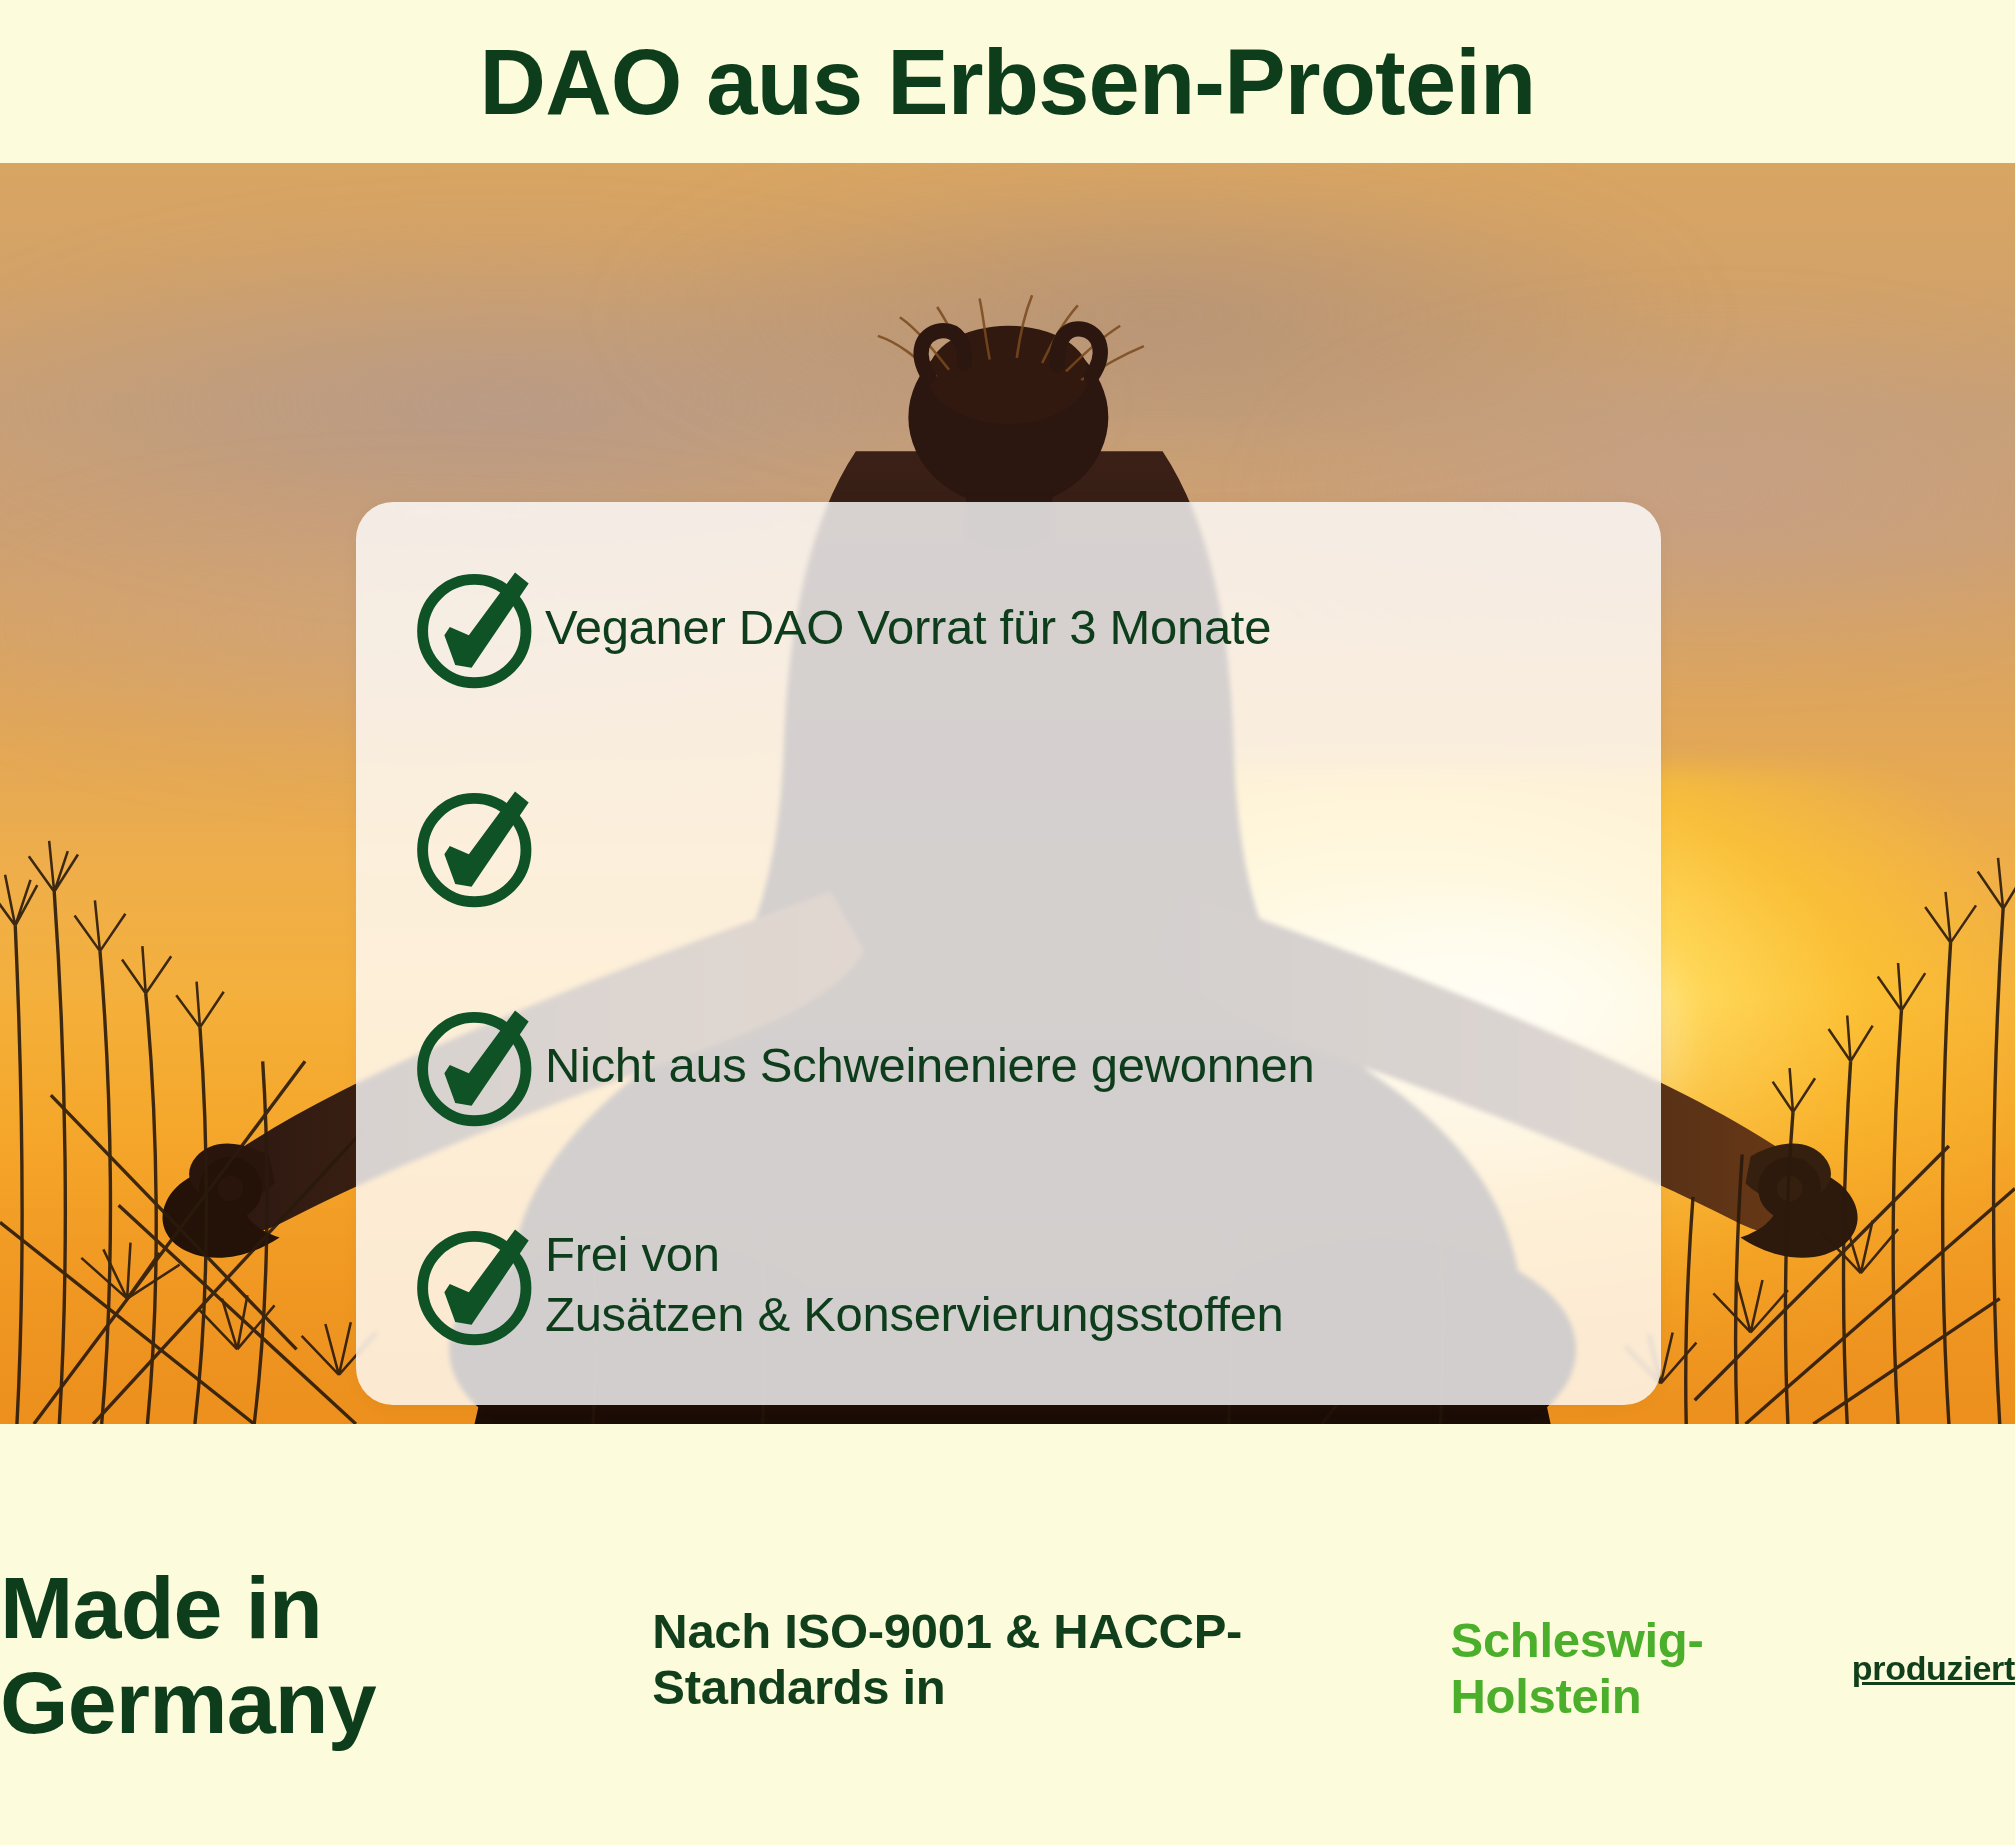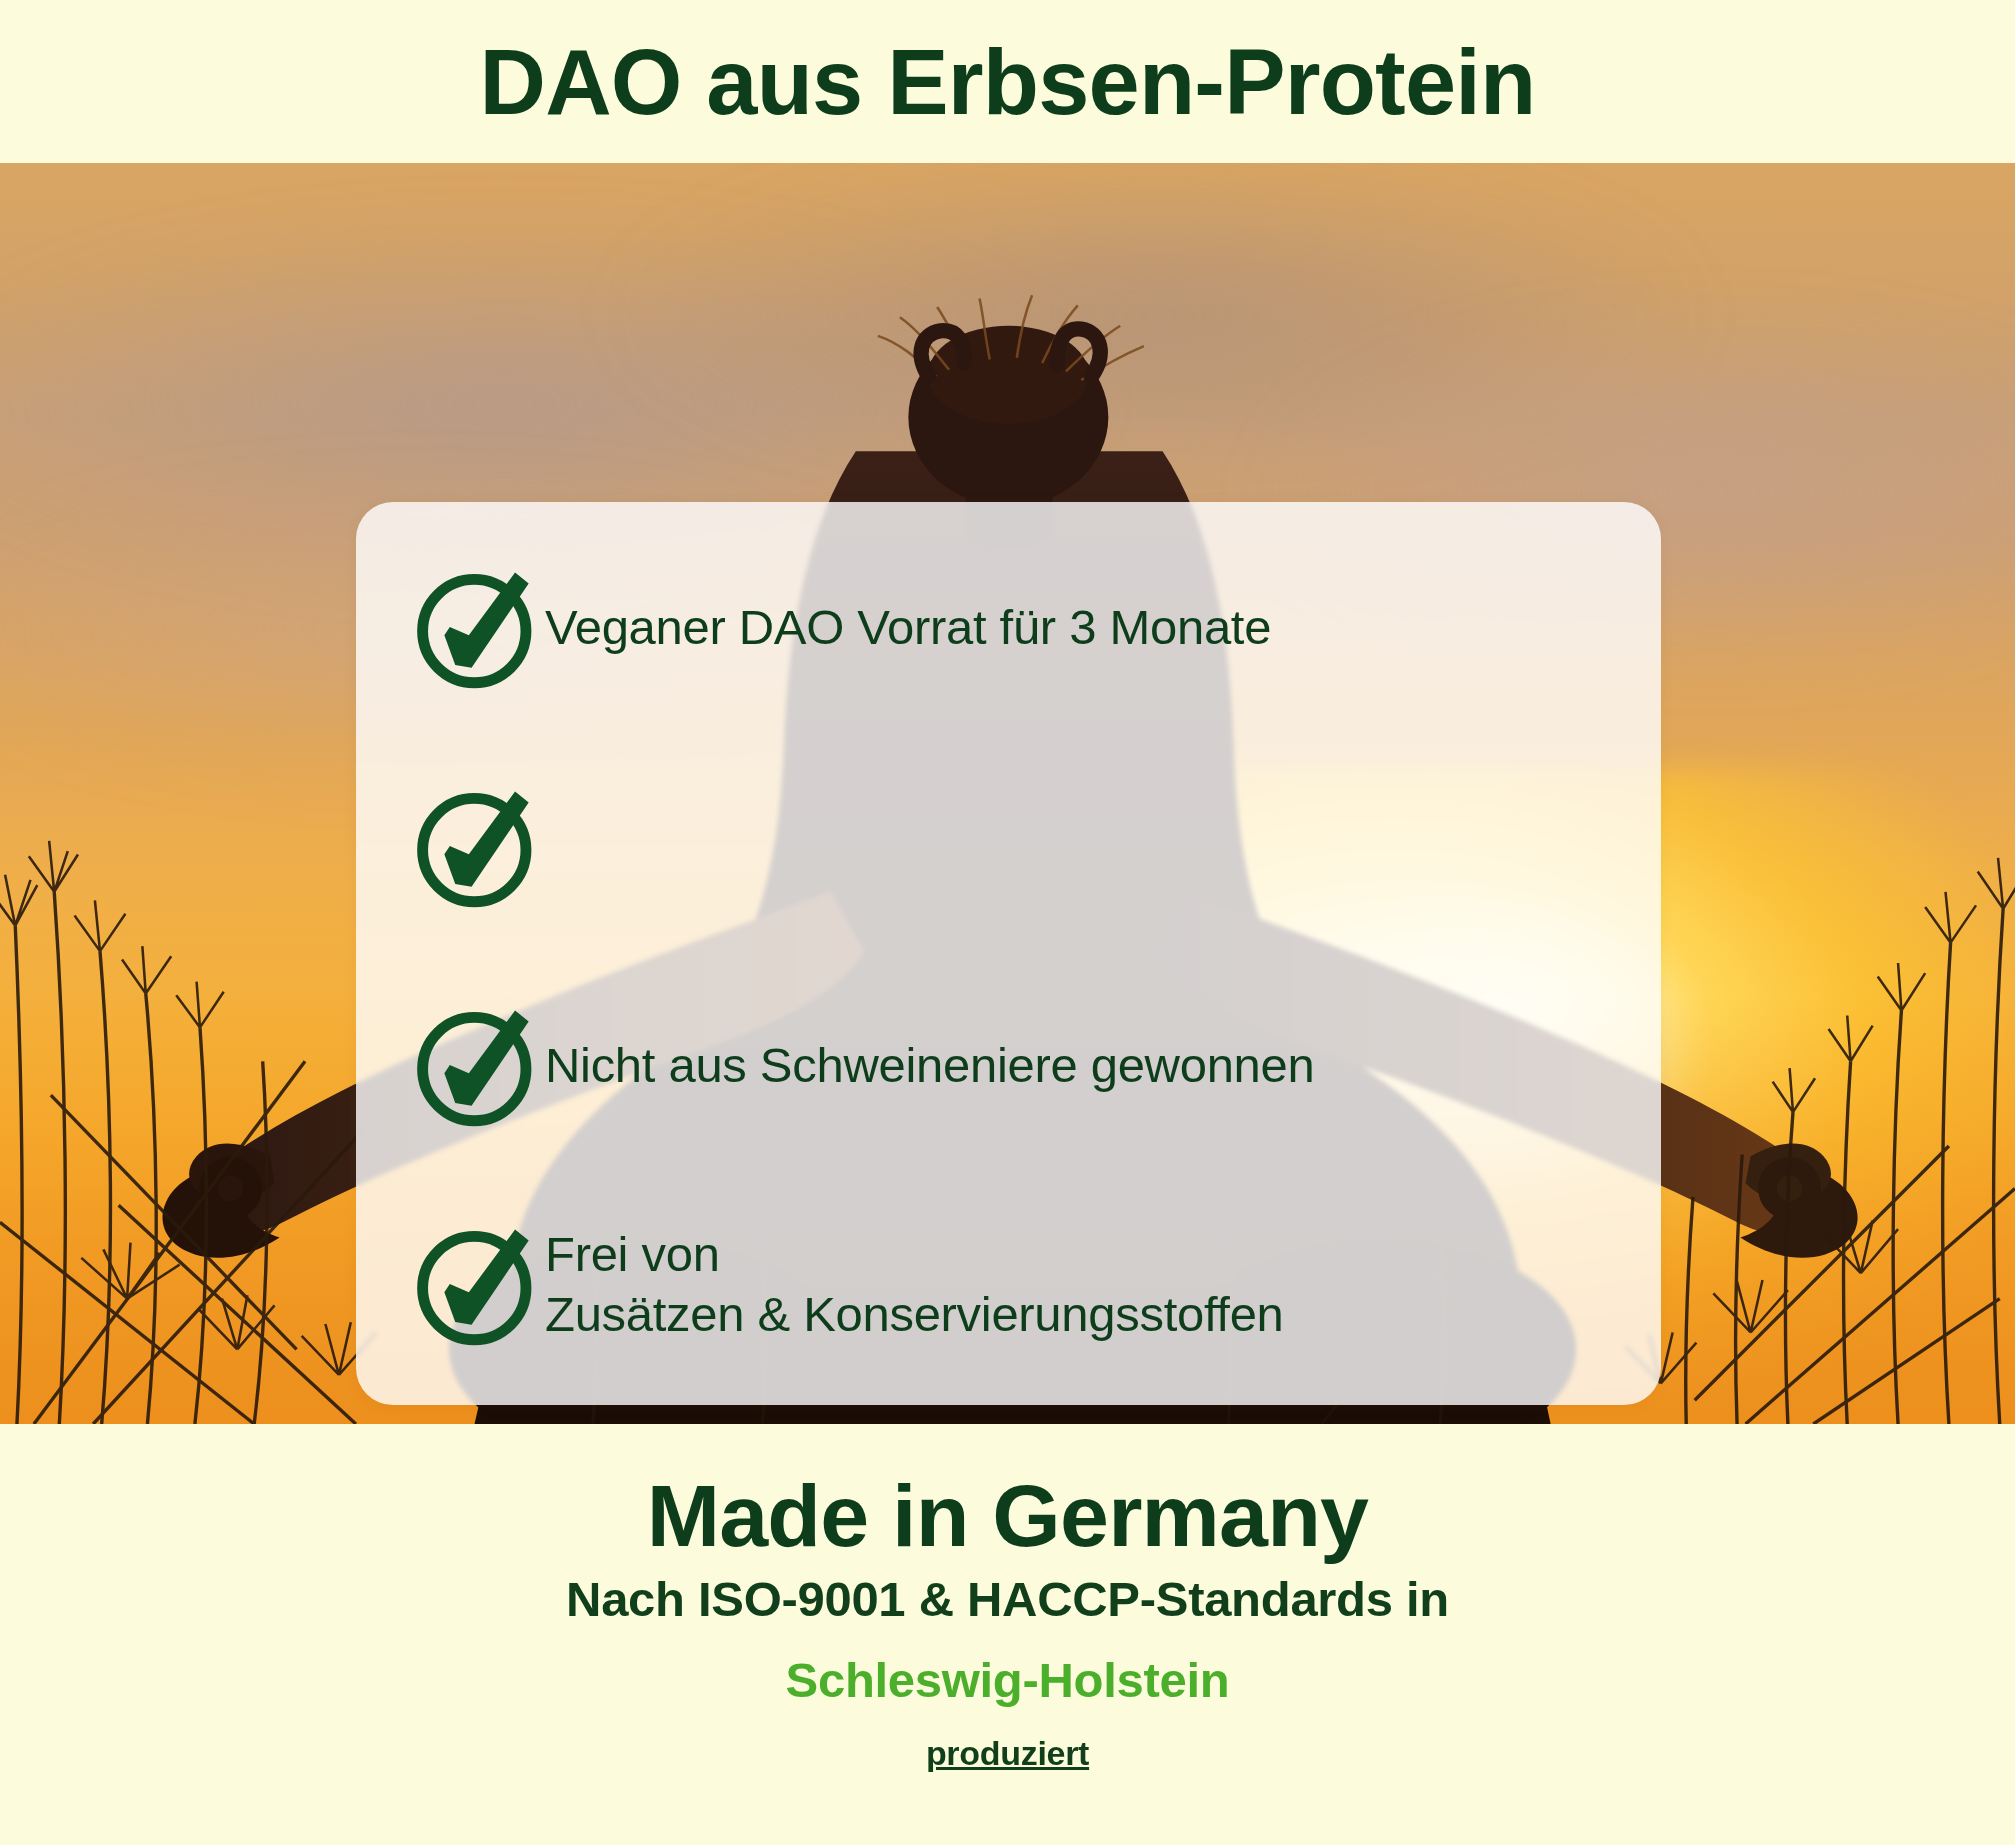--- a/index.html
+++ b/index.html
@@ -133,23 +133,23 @@
     font-weight:400;
     line-height:1.23;
     letter-spacing:-0.3px;
     white-space:pre-line;
   }
 
   
   .footer {
     flex:1 1 auto;
     background:#FCFCDC;
-    display:flex; flex-direction:column;
+    display:flex; flex-direction:row;
     align-items:center;
-    justify-content:flex-start;
+    justify-content:space-between;
     padding-top:44px;
   }
   .footer h2 {
     font-size:88px;
     font-weight:700;
     color:#0E3D1C;
     letter-spacing:-0.8px;
     line-height:1.08;
   }
   .footer .sub1 {

